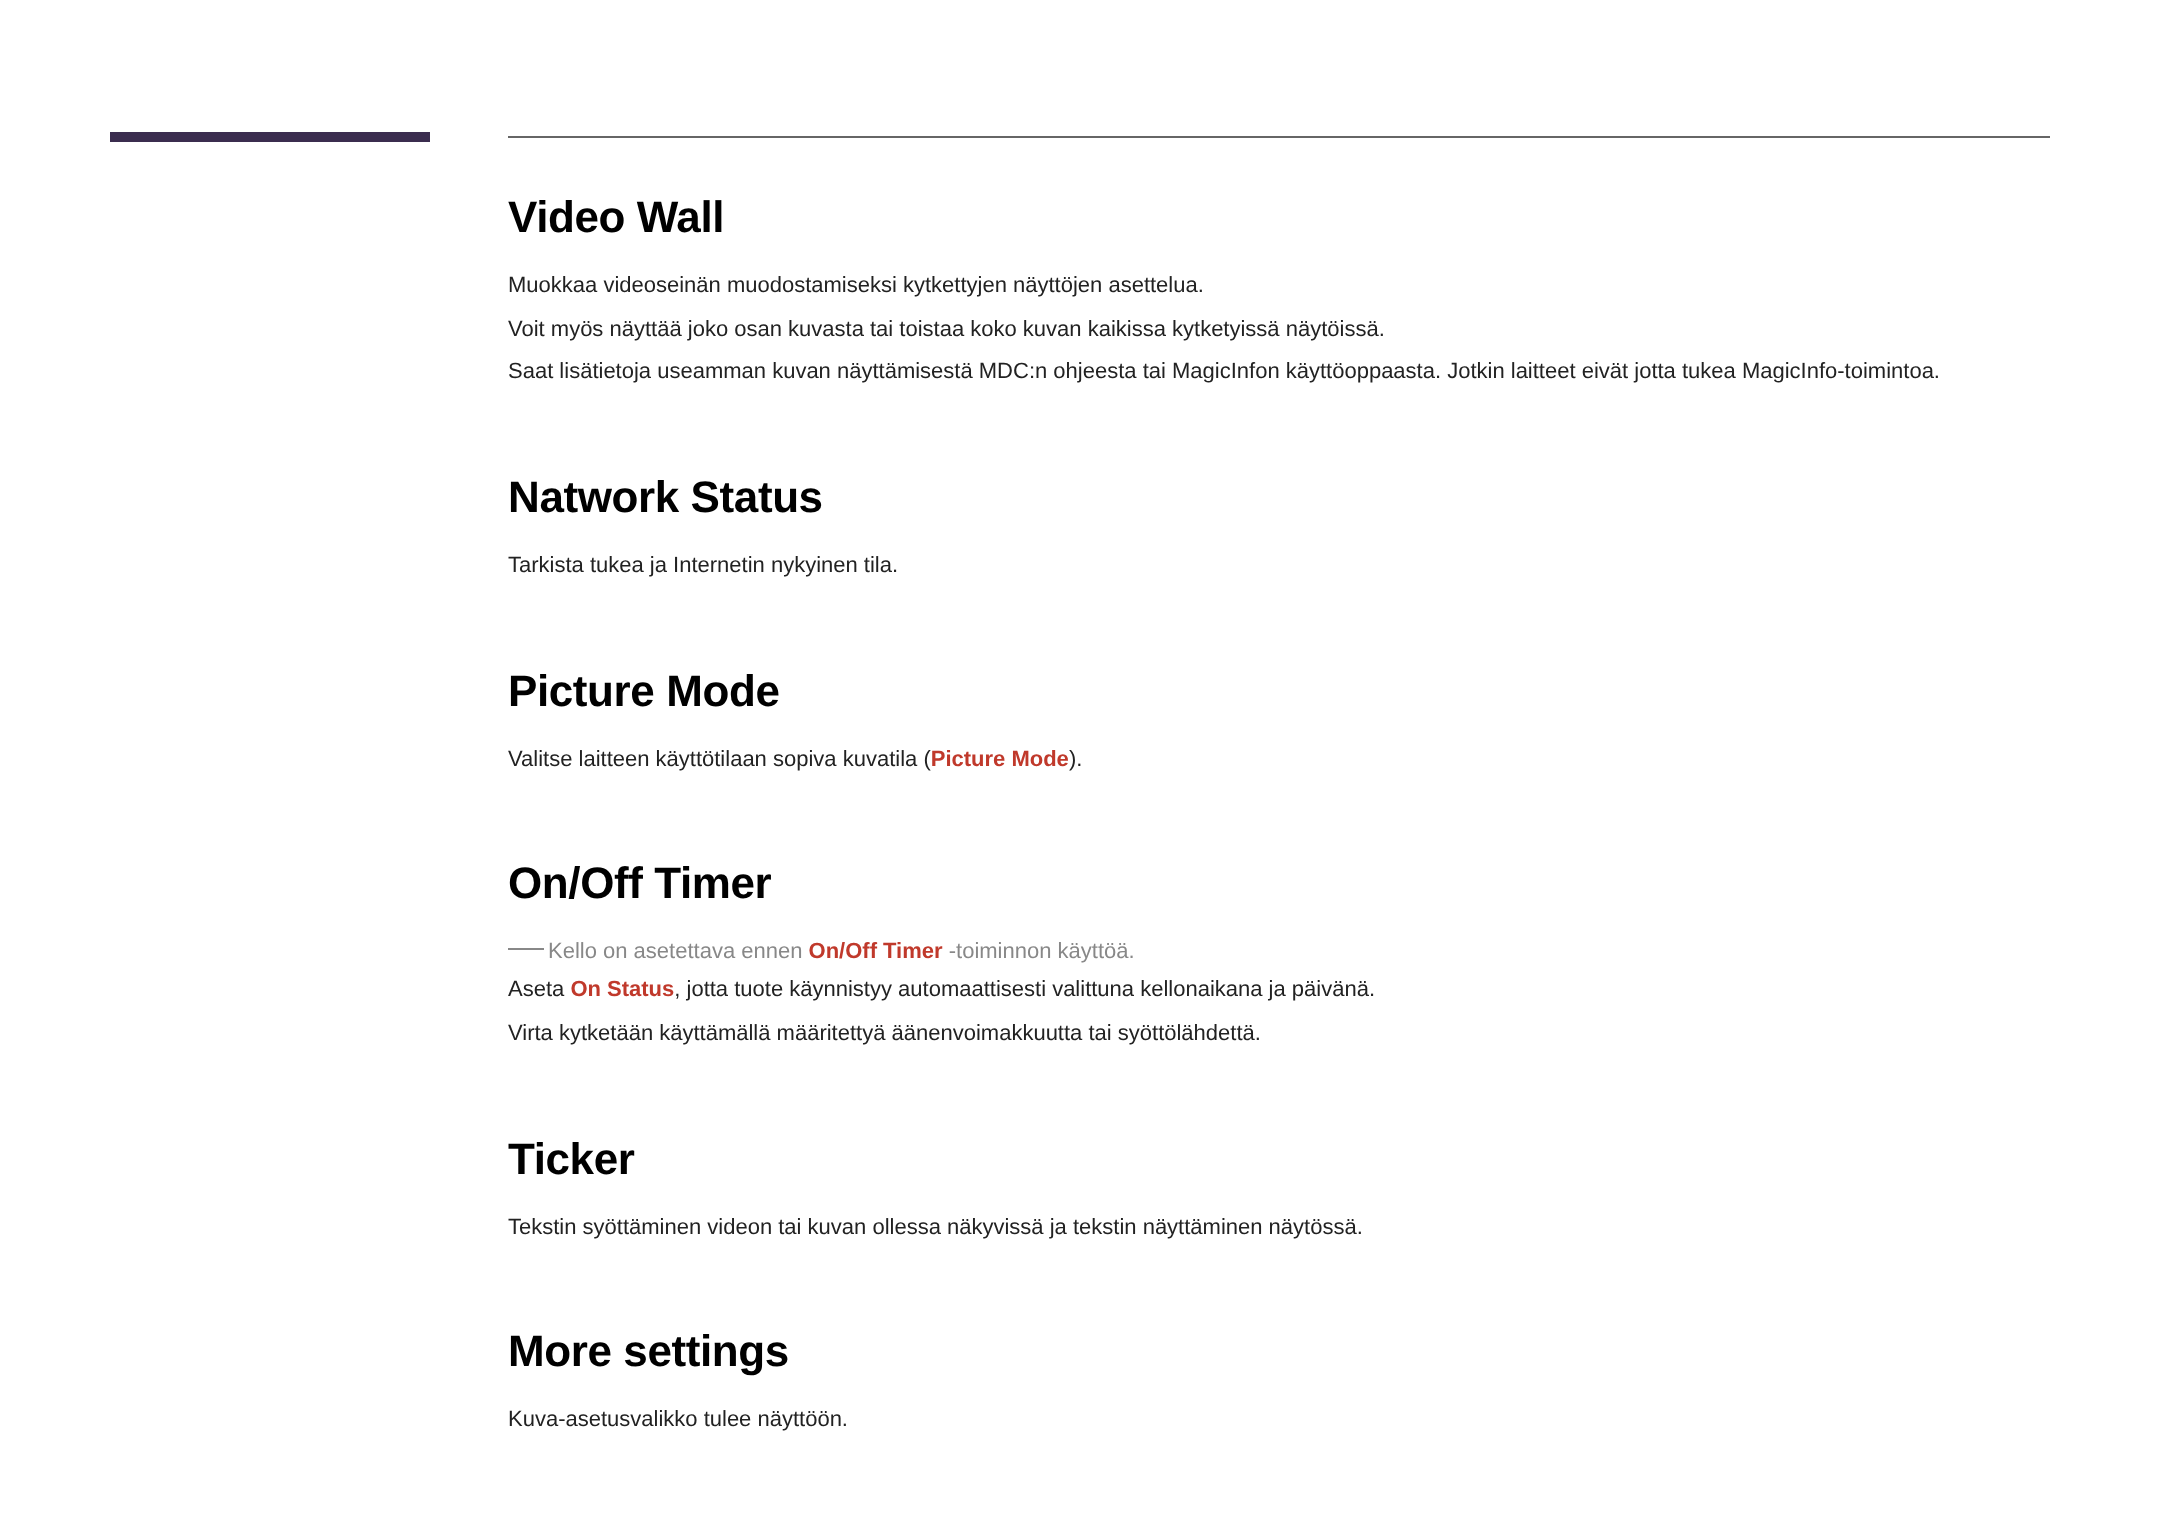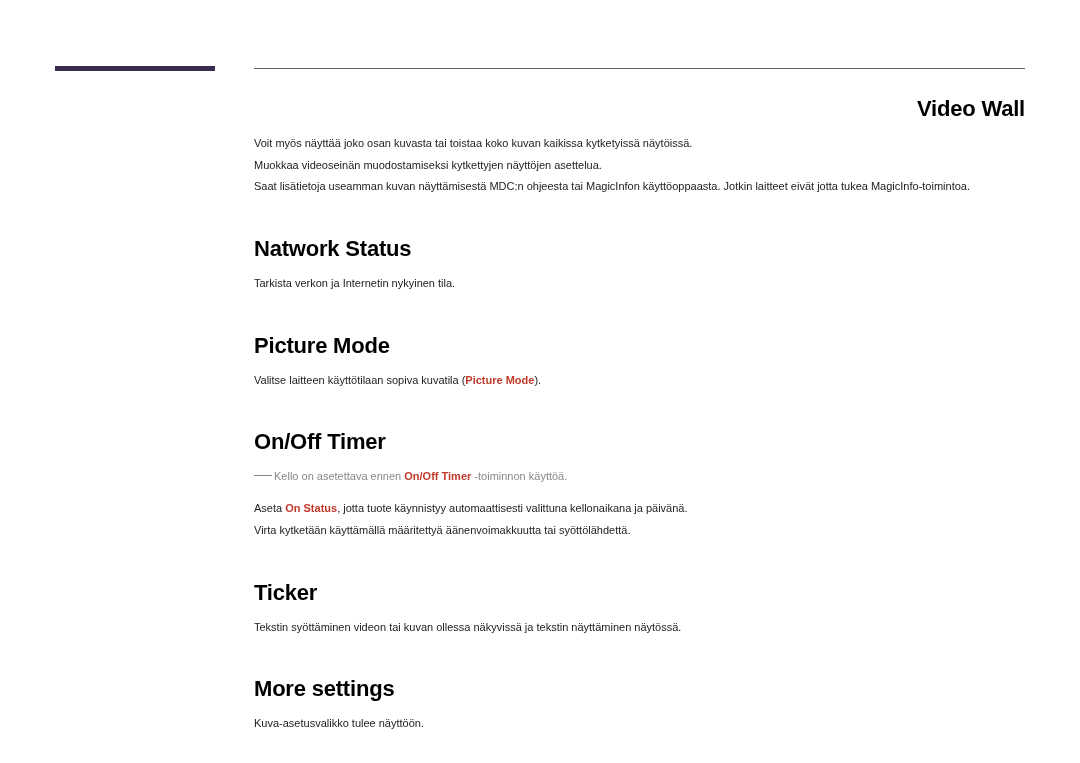--- a/index.html
+++ b/index.html
@@ -34,33 +34,33 @@
     right: 55px;
   }
   h2 {
     font-size: 22px;
     font-weight: 600;
     color: #000;
     margin-top: 40px;
     margin-bottom: 12px;
     letter-spacing: -0.2px;
   }
-  .content h2:first-child { margin-top: 0; text-align: right; }
+  .content h2:first-child { margin-top: 0; }
   p {
     font-size: 11px;
     line-height: 1.7;
     color: #222;
     margin-bottom: 3px;
   }
   .highlight { color: #c0392b; font-weight: 600; }
   .note {
     font-size: 11px;
     color: #888;
     line-height: 1.7;
-    margin-bottom: 13px;
+    margin-bottom: 0;
   }
   .note .highlight { color: #c0392b; font-weight: 600; }
   .dash {
     display: inline-block;
     width: 18px;
     height: 1px;
     background: #888;
     vertical-align: middle;
     margin-right: 2px;
     position: relative;
@@ -69,26 +69,26 @@
 </style>
 </head>
 <body>
 
 <div class="accent-bar"></div>
 <div class="top-rule"></div>
 
 <div class="content">
 
   <h2>Video Wall</h2>
+  <p>Muokkaa videoseinän muodostamiseksi kytkettyjen näyttöjen asettelua.</p>
   <p>Voit myös näyttää joko osan kuvasta tai toistaa koko kuvan kaikissa kytketyissä näytöissä.</p>
-  <p>Muokkaa videoseinän muodostamiseksi kytkettyjen näyttöjen asettelua.</p>
   <p>Saat lisätietoja useamman kuvan näyttämisestä MDC:n ohjeesta tai MagicInfon käyttöoppaasta. Jotkin laitteet eivät jotta tukea MagicInfo-toimintoa.</p>
 
   <h2>Natwork Status</h2>
-  <p>Tarkista verkon ja Internetin nykyinen tila.</p>
+  <p>Tarkista tukea ja Internetin nykyinen tila.</p>
 
   <h2>Picture Mode</h2>
   <p>
     <span>Valitse laitteen käyttötilaan sopiva kuvatila (</span><span class="highlight">Picture Mode</span><span>).</span>
   </p>
 
   <h2>On/Off Timer</h2>
   <p class="note">
     <span class="dash"></span><span>Kello on asetettava ennen </span><span class="highlight">On/Off Timer</span><span> -toiminnon käyttöä.</span>
   </p>

